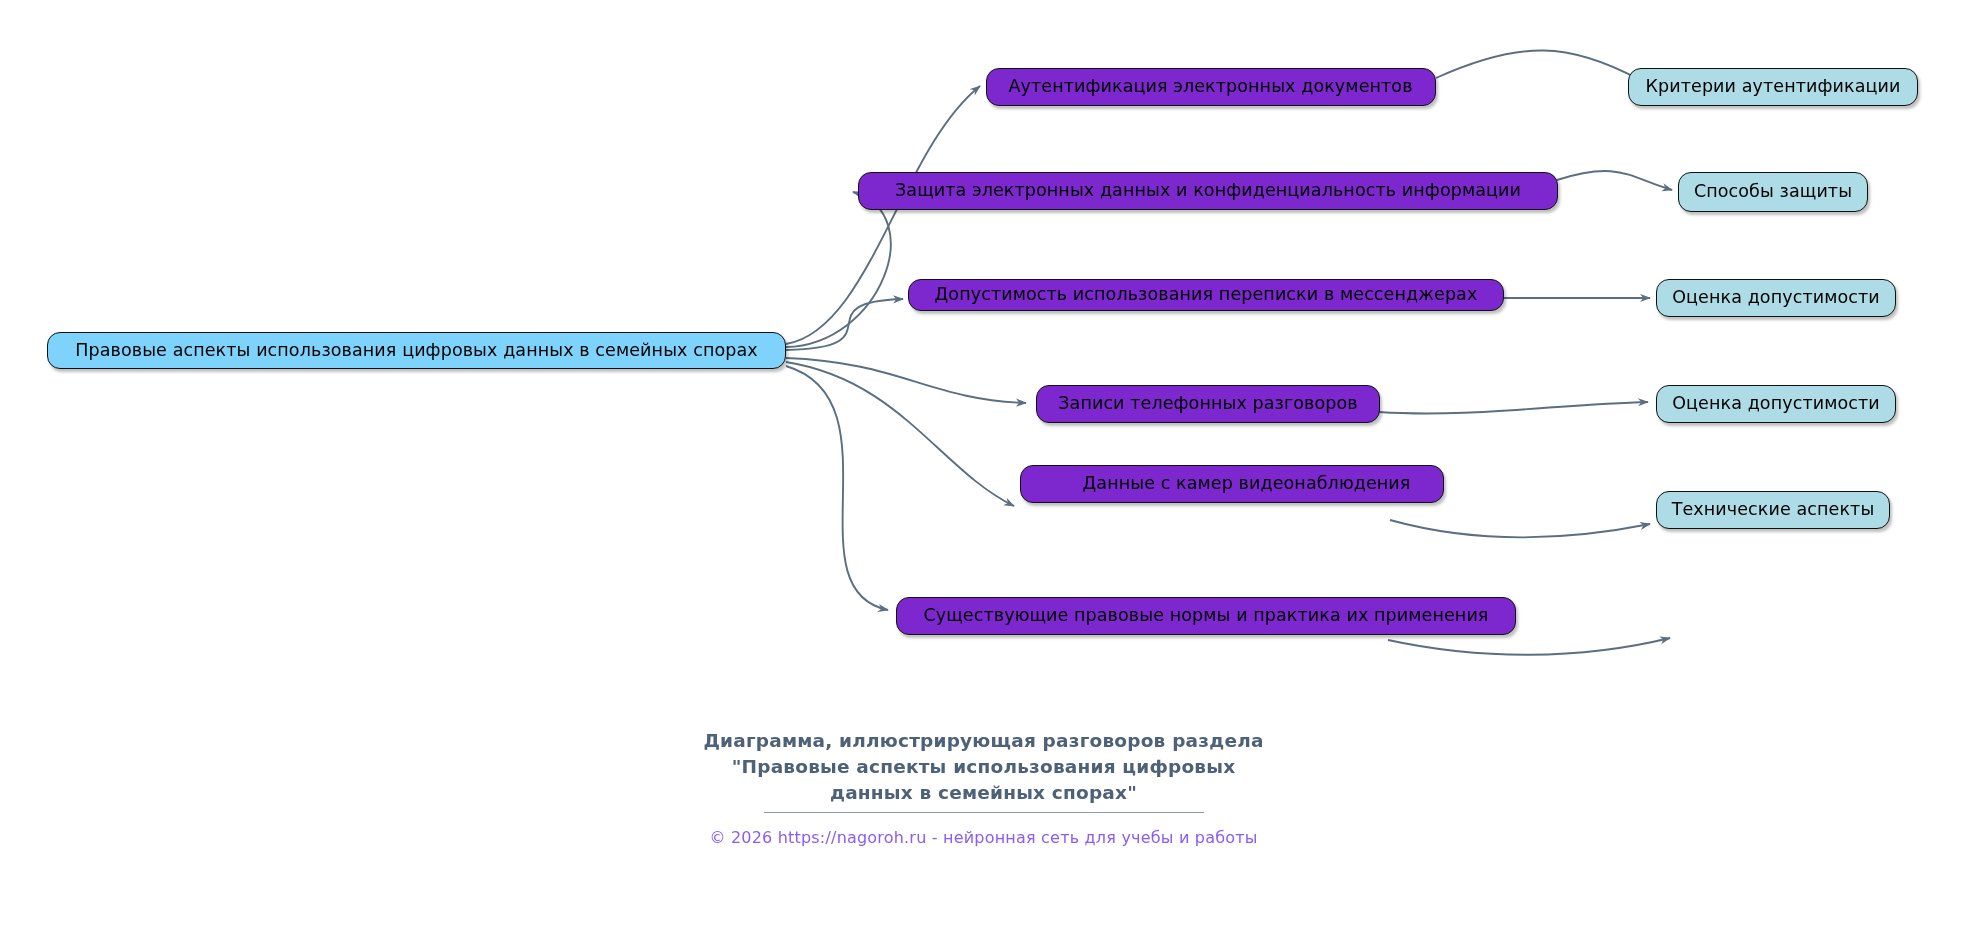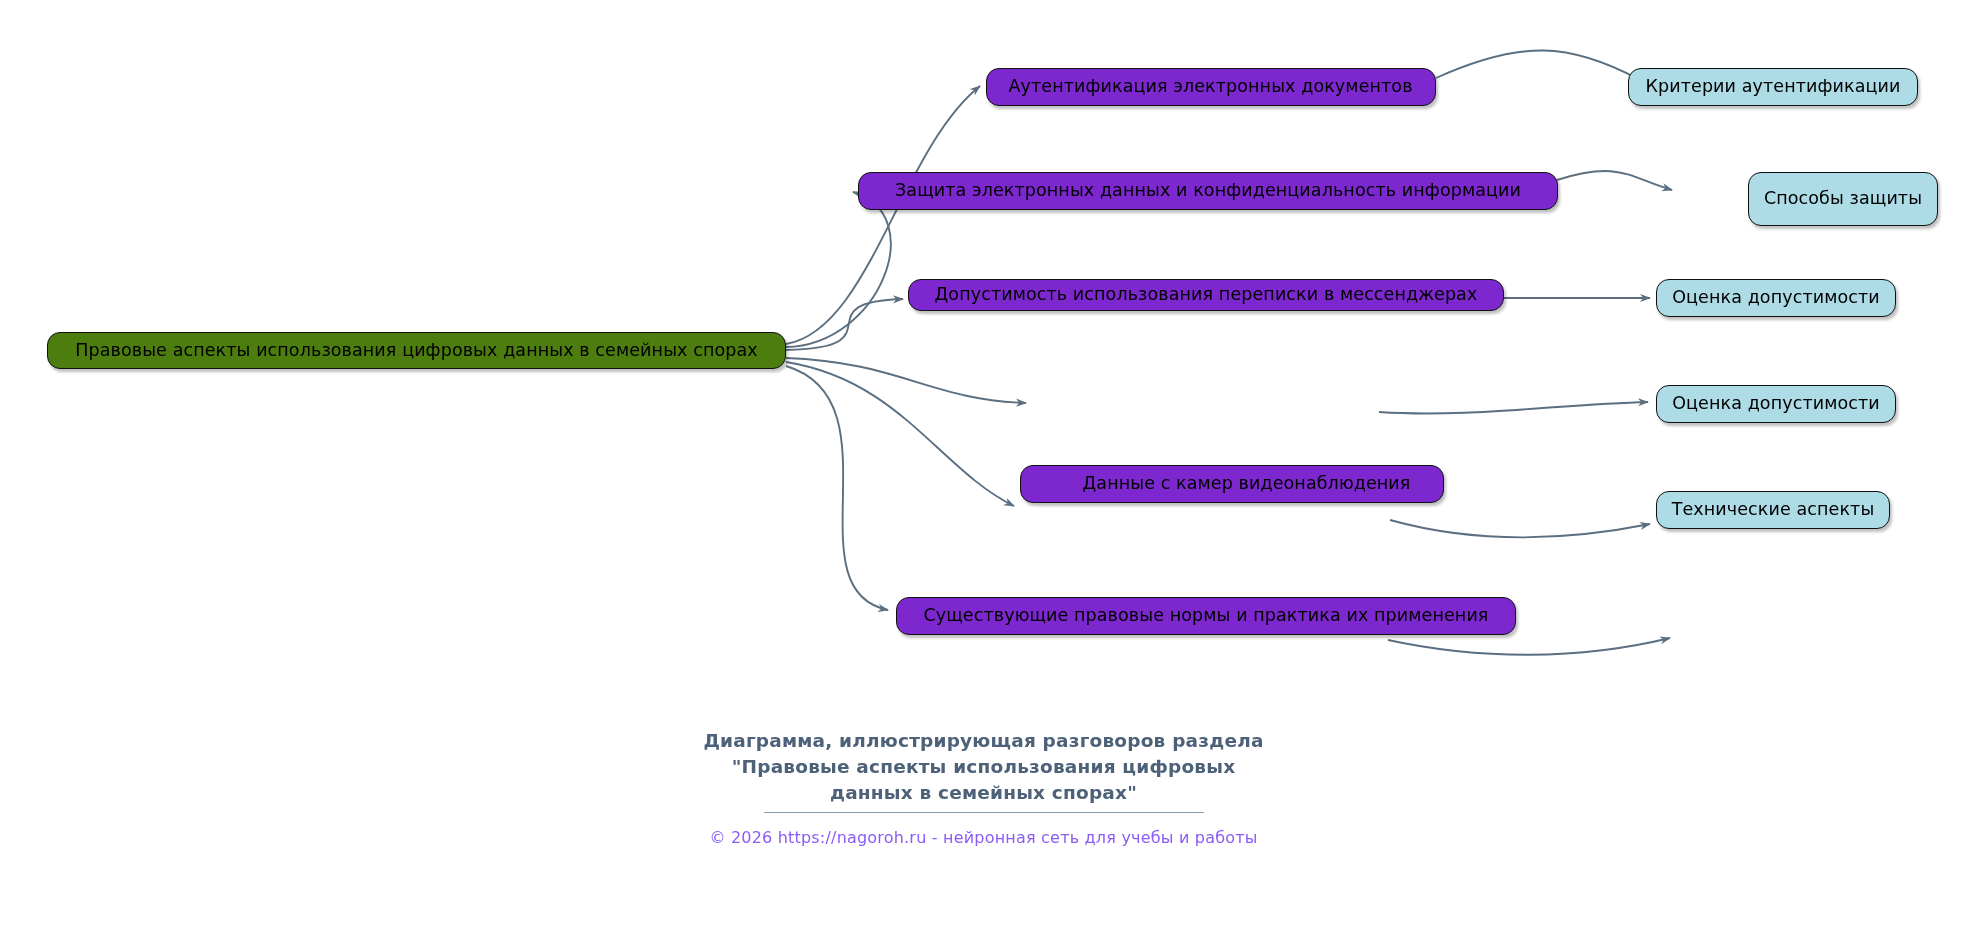--- a/index.html
+++ b/index.html
@@ -42,21 +42,21 @@
     white-space: nowrap;
     color: #000000;
     font-size: 17.5px;
     line-height: 1;
     letter-spacing: 0.1px;
     padding: 0 13px;
     box-shadow: 2px 3px 3px rgba(0,0,0,0.25);
   }
 
   .node-root {
-    background: #4d7c0f;
+    background: #7dd3fc;
   }
   .node-topic {
     background: #7d28cf;
   }
   .node-leaf {
     background: #addbe6;
   }
 
   .footer {
     position: absolute;
@@ -117,28 +117,29 @@
   </svg>
 
   <div class="node node-root" style="left:47px; top:332px; width:739px; height:37px;">Правовые аспекты использования цифровых данных в семейных спорах</div>
 
   <div class="node node-topic" style="left:986px; top:68px; width:450px; height:38px;padding-left:12px;">Аутентификация электронных документов</div>
 
   <div class="node node-topic" style="left:858px; top:172px; width:700px; height:38px;">Защита электронных данных и конфиденциальность информации</div>
 
   <div class="node node-topic" style="left:908px; top:279px; width:596px; height:32px;">Допустимость использования переписки в мессенджерах</div>
 
+  <div class="node node-topic" style="left:1036px; top:385px; width:344px; height:38px;">Записи телефонных разговоров</div>
 
   <div class="node node-topic" style="left:1020px; top:465px; width:424px; height:38px;padding-left:42px;">Данные с камер видеонаблюдения</div>
 
   <div class="node node-topic" style="left:896px; top:597px; width:620px; height:38px;">Существующие правовые нормы и практика их применения</div>
 
   <div class="node node-leaf" style="left:1628px; top:68px; width:290px; height:38px;">Критерии аутентификации</div>
 
-  <div class="node node-leaf" style="left:1748px; top:172px; width:190px; height:54px;">Способы защиты</div>
+  <div class="node node-leaf" style="left:1678px; top:172px; width:190px; height:40px;">Способы защиты</div>
 
   <div class="node node-leaf" style="left:1656px; top:279px; width:240px; height:38px;">Оценка допустимости</div>
 
   <div class="node node-leaf" style="left:1656px; top:385px; width:240px; height:38px;">Оценка допустимости</div>
 
   <div class="node node-leaf" style="left:1656px; top:491px; width:234px; height:38px;">Технические аспекты</div>
 
 
   <div class="footer footer-title">
     <div>Диаграмма, иллюстрирующая разговоров раздела</div>

